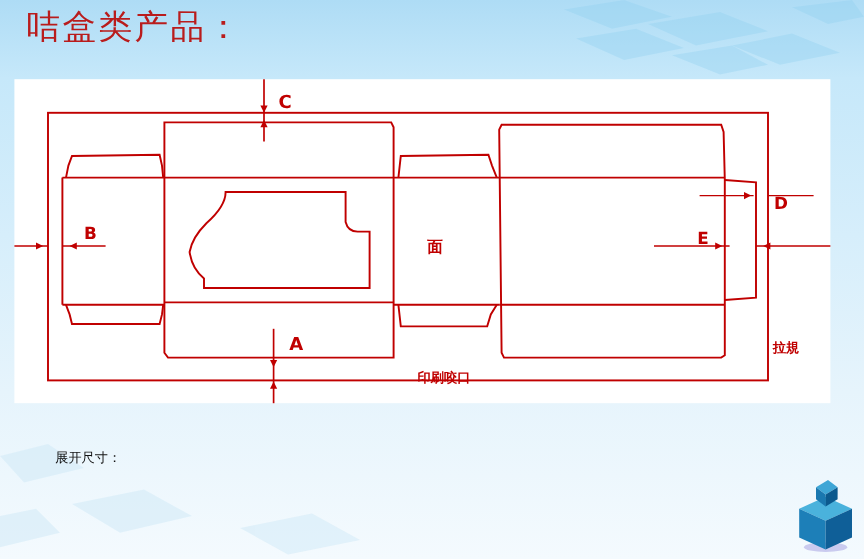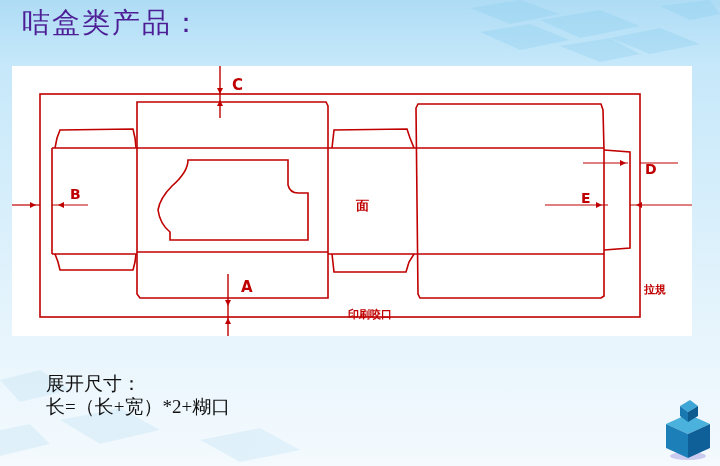--- a/index.html
+++ b/index.html
@@ -3,30 +3,30 @@
 <meta charset="utf-8">
 <style>
   html, body { margin:0; padding:0; }
   body {
     width:720px; height:466px; position:relative; overflow:hidden;
     font-family:"DejaVu Sans", sans-serif;
     background: linear-gradient(180deg, #aedcf5 0%, #c6e8fa 14%, #e6f4fc 70%, #f4fafe 100%);
   }
   .tiles { position:absolute; inset:0; pointer-events:none; }
   .title {
-    position:absolute; left:22px; top:4px; font-size:28px; color:#4c1d95;
+    position:absolute; left:22px; top:4px; font-size:28px; color:#b91c1c;
     letter-spacing:2px; font-family:"DejaVu Sans", sans-serif;
   }
   .panel {
     position:absolute; left:12px; top:66px; width:680px; height:270px; background:#ffffff;
   }
   .panel svg { position:absolute; left:-12px; top:-66px; }
   .notes {
-    position:absolute; left:46px; top:372px; font-size:19px; color:#111; line-height:23px;
-    font-family:Liberation Serif, serif;
+    position:absolute; left:46px; top:372px; font-size:11px; color:#111; line-height:23px;
+    font-family:Liberation Mono, monospace;
   }
   .notes div { white-space:nowrap; }
   .cube { position:absolute; left:658px; top:396px; width:56px; height:66px; }
   svg text.lbl { font-family:"DejaVu Sans", sans-serif; fill:#c00000; font-weight:bold; }
 </style>
 </head>
 <body>
 
 <svg class="tiles" width="720" height="466" viewBox="0 0 720 466">
   <g fill="#8fd0f0" opacity="0.35">
@@ -99,21 +99,20 @@
     <text class="lbl" x="581" y="203" font-size="14">E</text>
     <text class="lbl" x="645" y="174" font-size="14">D</text>
     <text class="lbl" x="356" y="210" font-size="13">面</text>
     <text class="lbl" x="348" y="318" font-size="11">印刷咬口</text>
     <text class="lbl" x="644" y="293" font-size="11">拉規</text>
   </svg>
 </div>
 
 <div class="notes">
   <div>展开尺寸：</div>
-  <div>长=（长+宽）*2+糊口</div>
 </div>
 
 <svg class="cube" viewBox="0 0 56 66">
   <ellipse cx="30" cy="60" rx="18" ry="4" fill="#b8b6e8" opacity="0.7"></ellipse>
   <polygon points="8,28 30,18 52,28 30,38" fill="#4ab2dc"></polygon>
   <polygon points="8,28 30,38 30,62 8,52" fill="#1d7fb8"></polygon>
   <polygon points="30,38 52,28 52,52 30,62" fill="#0f5f98"></polygon>
   <polygon points="22,10 32,4 40,10 30,16" fill="#3ea6d6"></polygon>
   <polygon points="22,10 30,16 30,26 22,20" fill="#1a78b0"></polygon>
   <polygon points="30,16 40,10 40,20 30,26" fill="#0c5a8e"></polygon>

